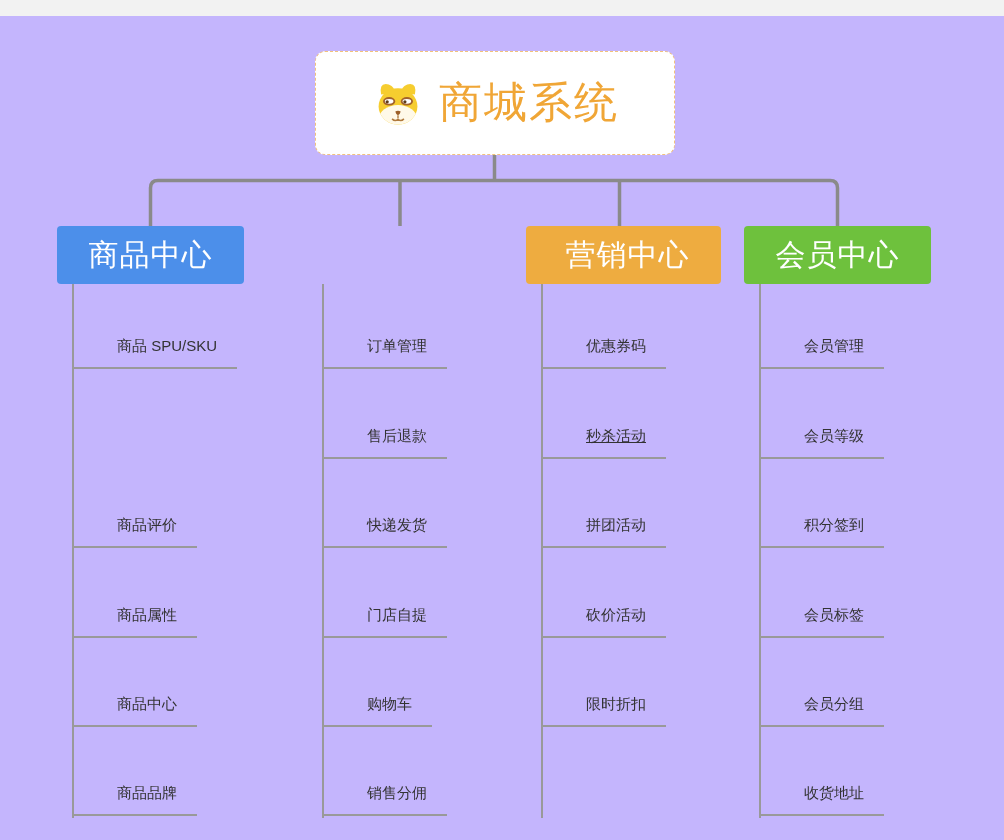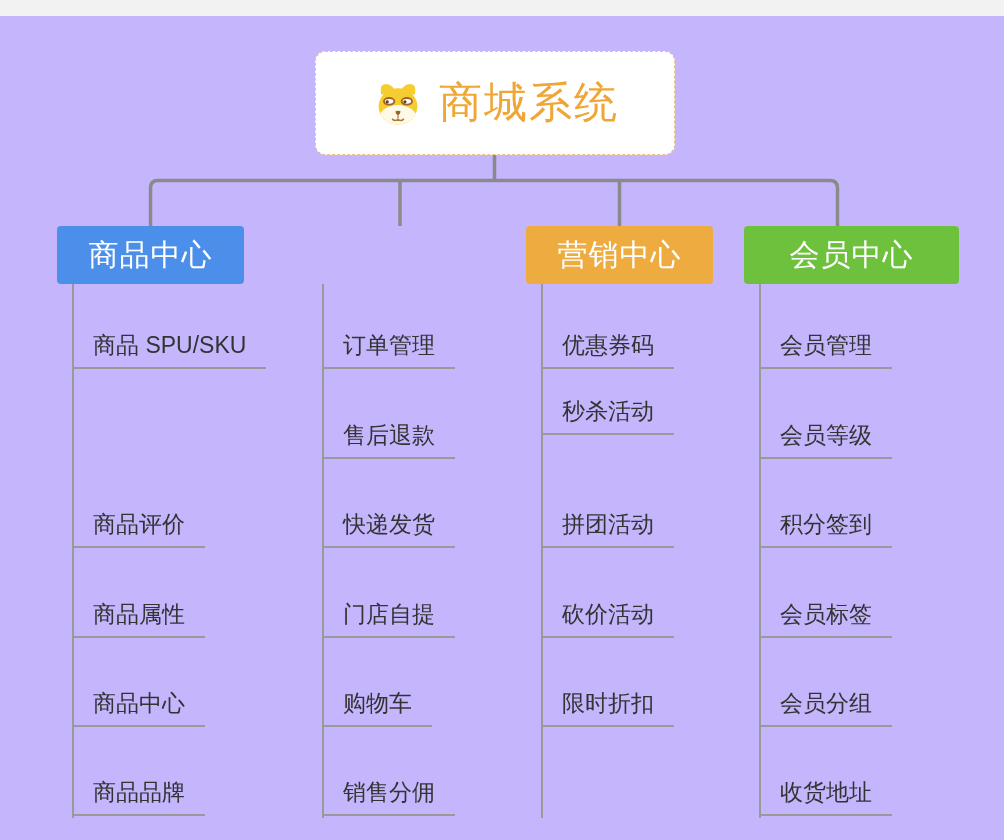--- a/index.html
+++ b/index.html
@@ -66,22 +66,22 @@
     position: absolute;
     top: 268px;
     width: 2px;
     height: 534px;
     background: #999999;
   }
   
   .leaf {
     position: absolute;
     border-bottom: 2px solid #999999;
-    padding: 0 20px 7px 20px;
-    font-size: 23px;
+    padding: 0 20px 7px 44px;
+    font-size: 15px;
     line-height: 29px;
     color: #333333;
     white-space: nowrap;
   }
 </style>
 </head>
 <body>
 
 <div class="canvas">
 
@@ -125,34 +125,34 @@
   <div class="leaf" style="left:73px;top:762px;">商品品牌</div>
 
   <div class="trunk" style="left:322px;"></div>
   <div class="leaf" style="left:323px;top:315px;">订单管理</div>
   <div class="leaf" style="left:323px;top:494px;">快递发货</div>
   <div class="leaf" style="left:323px;top:405px;">售后退款</div>
   <div class="leaf" style="left:323px;top:584px;">门店自提</div>
   <div class="leaf" style="left:323px;top:673px;">购物车</div>
   <div class="leaf" style="left:323px;top:762px;">销售分佣</div>
 
-  <div class="branch-node" style="left: 526px; width: 187px; background-color: rgb(238, 172, 64);">
+  <div class="branch-node" style="left: 526px; width: 187px; background-color: rgb(238, 172, 64); padding-left: 8px;">
     <span>营销中心</span>
   </div>
   <div class="trunk" style="left:541px;"></div>
   <div class="leaf" style="left:542px;top:315px;">优惠券码</div>
-  <div class="leaf" style="left:542px;top:381px;">秒杀活动</div>
+  <div class="leaf" style="left:542px;top:405px;text-decoration:underline;">秒杀活动</div>
   <div class="leaf" style="left:542px;top:494px;">拼团活动</div>
   <div class="leaf" style="left:542px;top:584px;">砍价活动</div>
   <div class="leaf" style="left:542px;top:673px;">限时折扣</div>
 
-  <div class="branch-node" style="left: 744px; width: 215px; background-color: rgb(110, 193, 61);">
+  <div class="branch-node" style="left: 744px; width: 187px; background-color: rgb(110, 193, 61);">
     <span>会员中心</span>
   </div>
   <div class="trunk" style="left:759px;"></div>
   <div class="leaf" style="left:760px;top:315px;">会员管理</div>
   <div class="leaf" style="left:760px;top:405px;">会员等级</div>
   <div class="leaf" style="left:760px;top:494px;">积分签到</div>
   <div class="leaf" style="left:760px;top:584px;">会员标签</div>
-  <div class="leaf" style="left:760px;top:673px;font-family:Liberation Serif, serif;">会员分组</div>
+  <div class="leaf" style="left:760px;top:673px;">会员分组</div>
   <div class="leaf" style="left:760px;top:762px;">收货地址</div>
 
 </div>
 
 </body></html>

